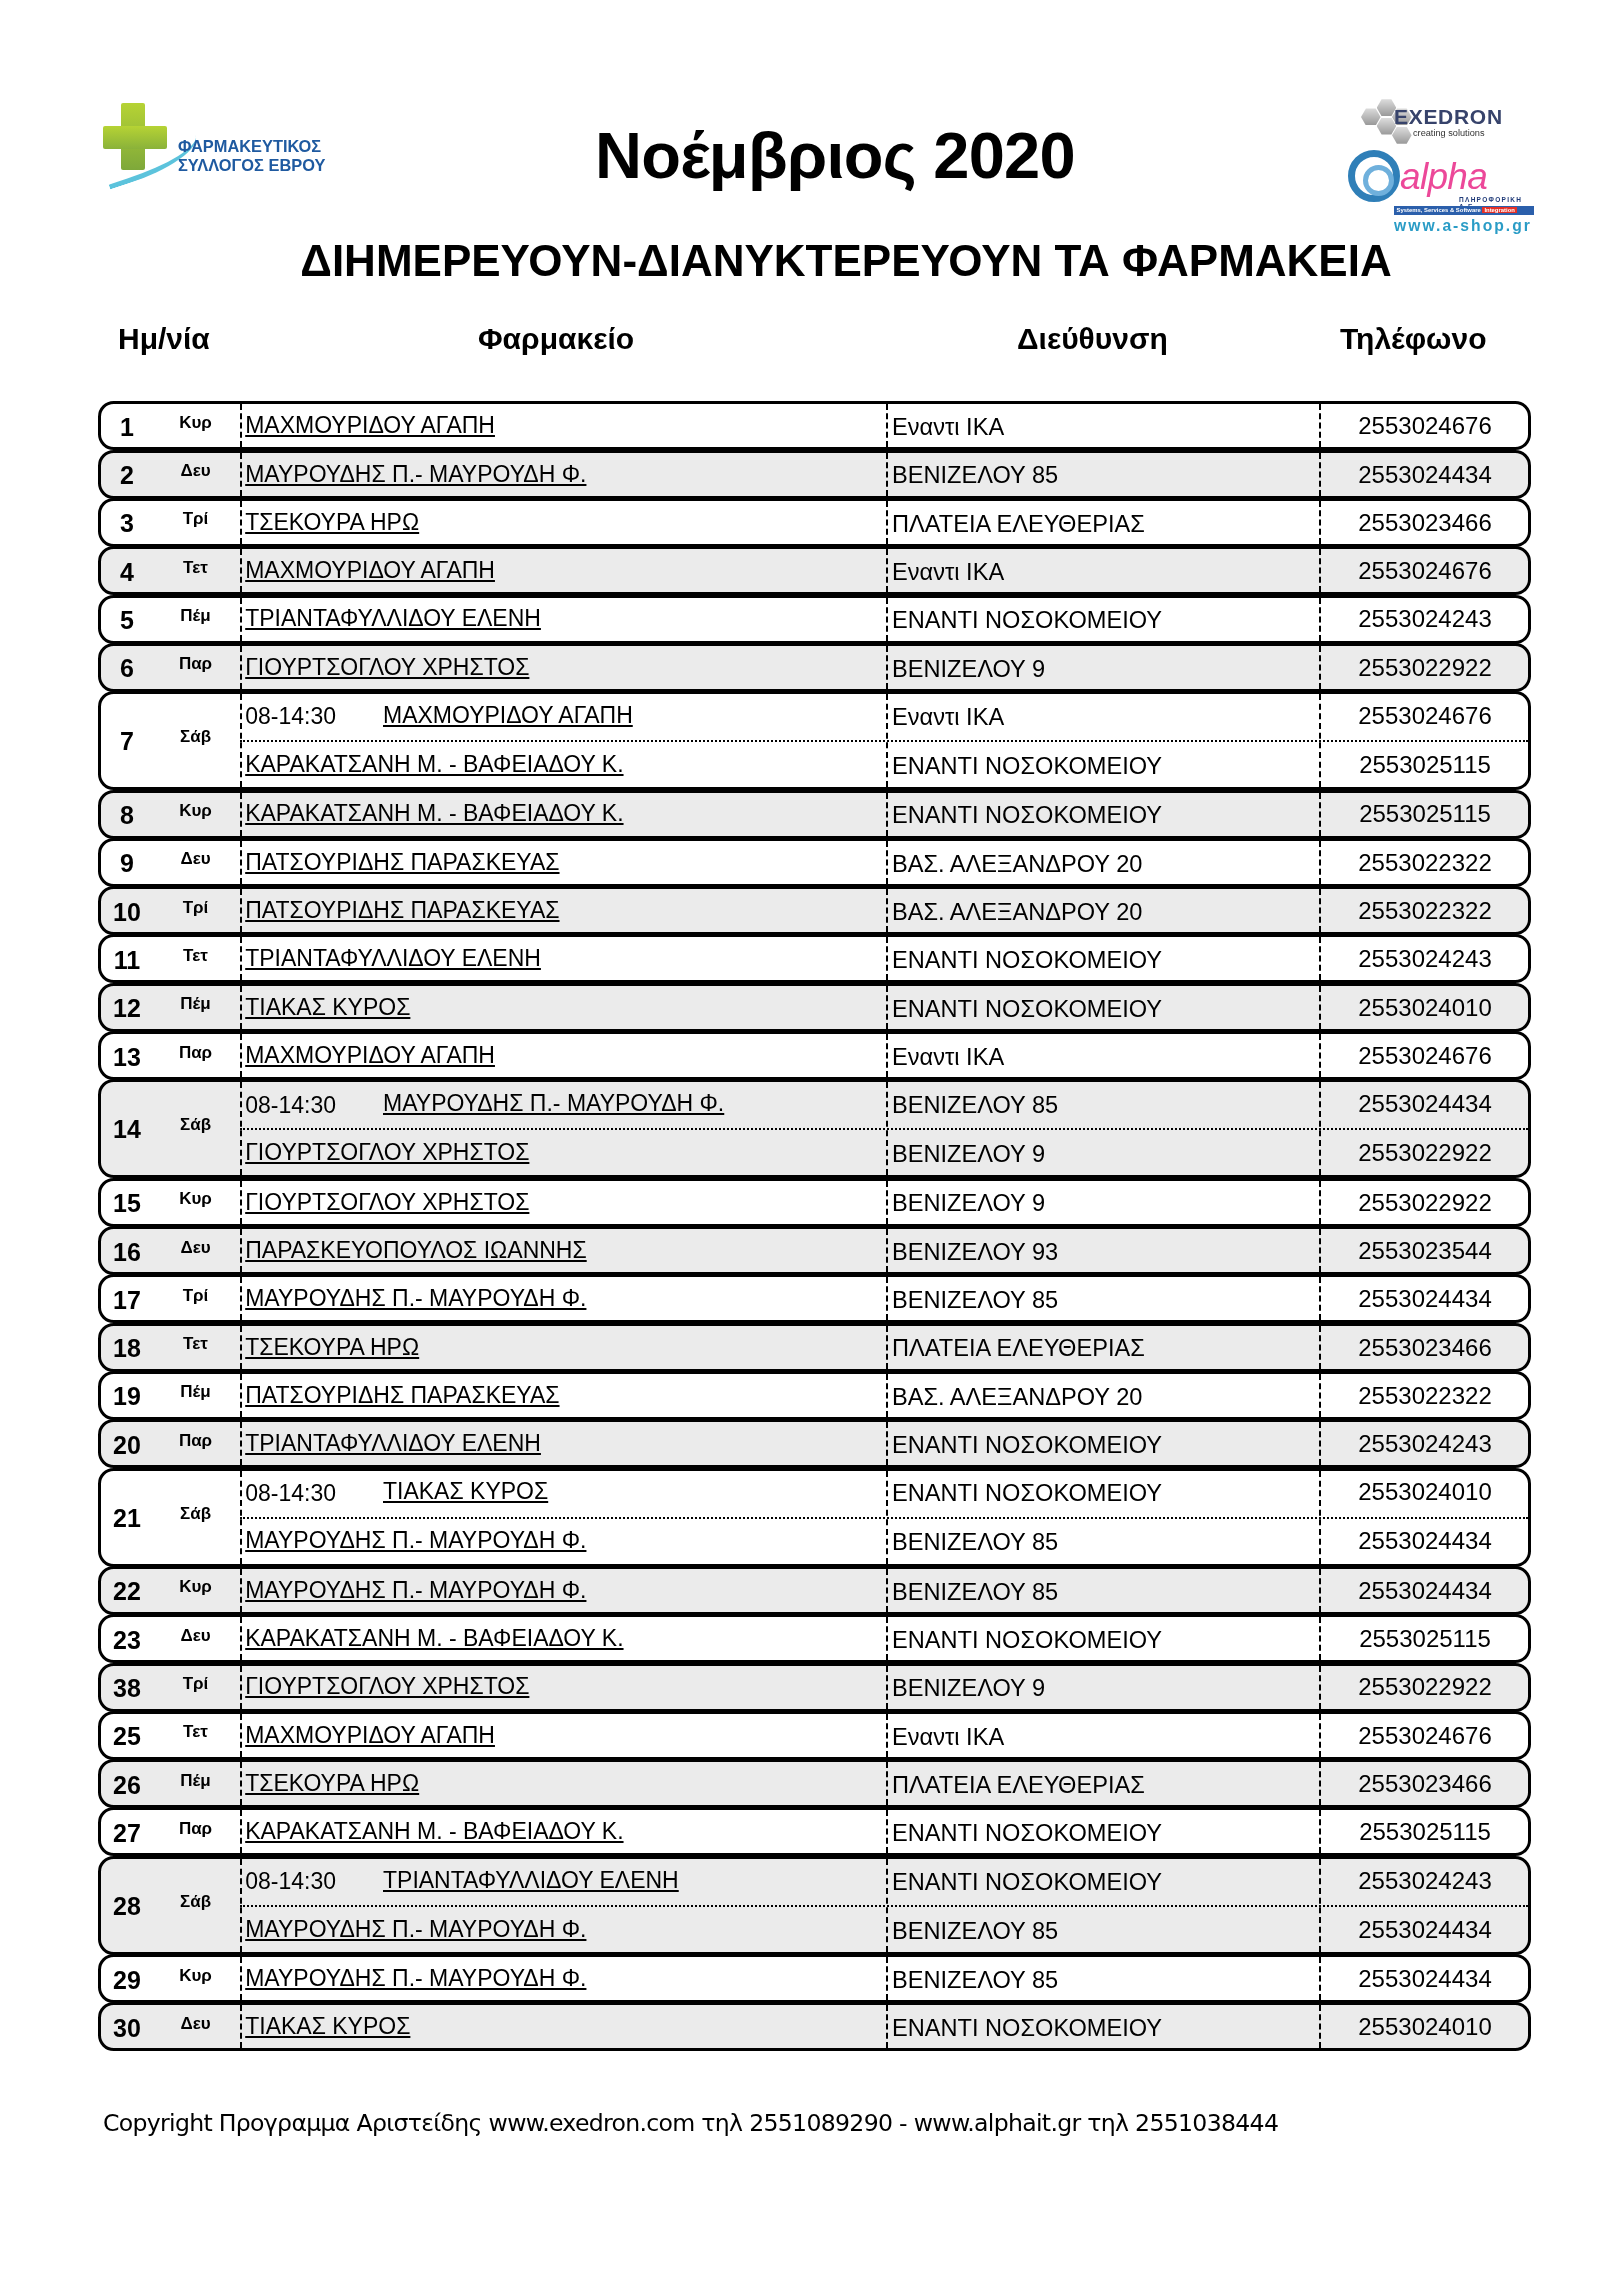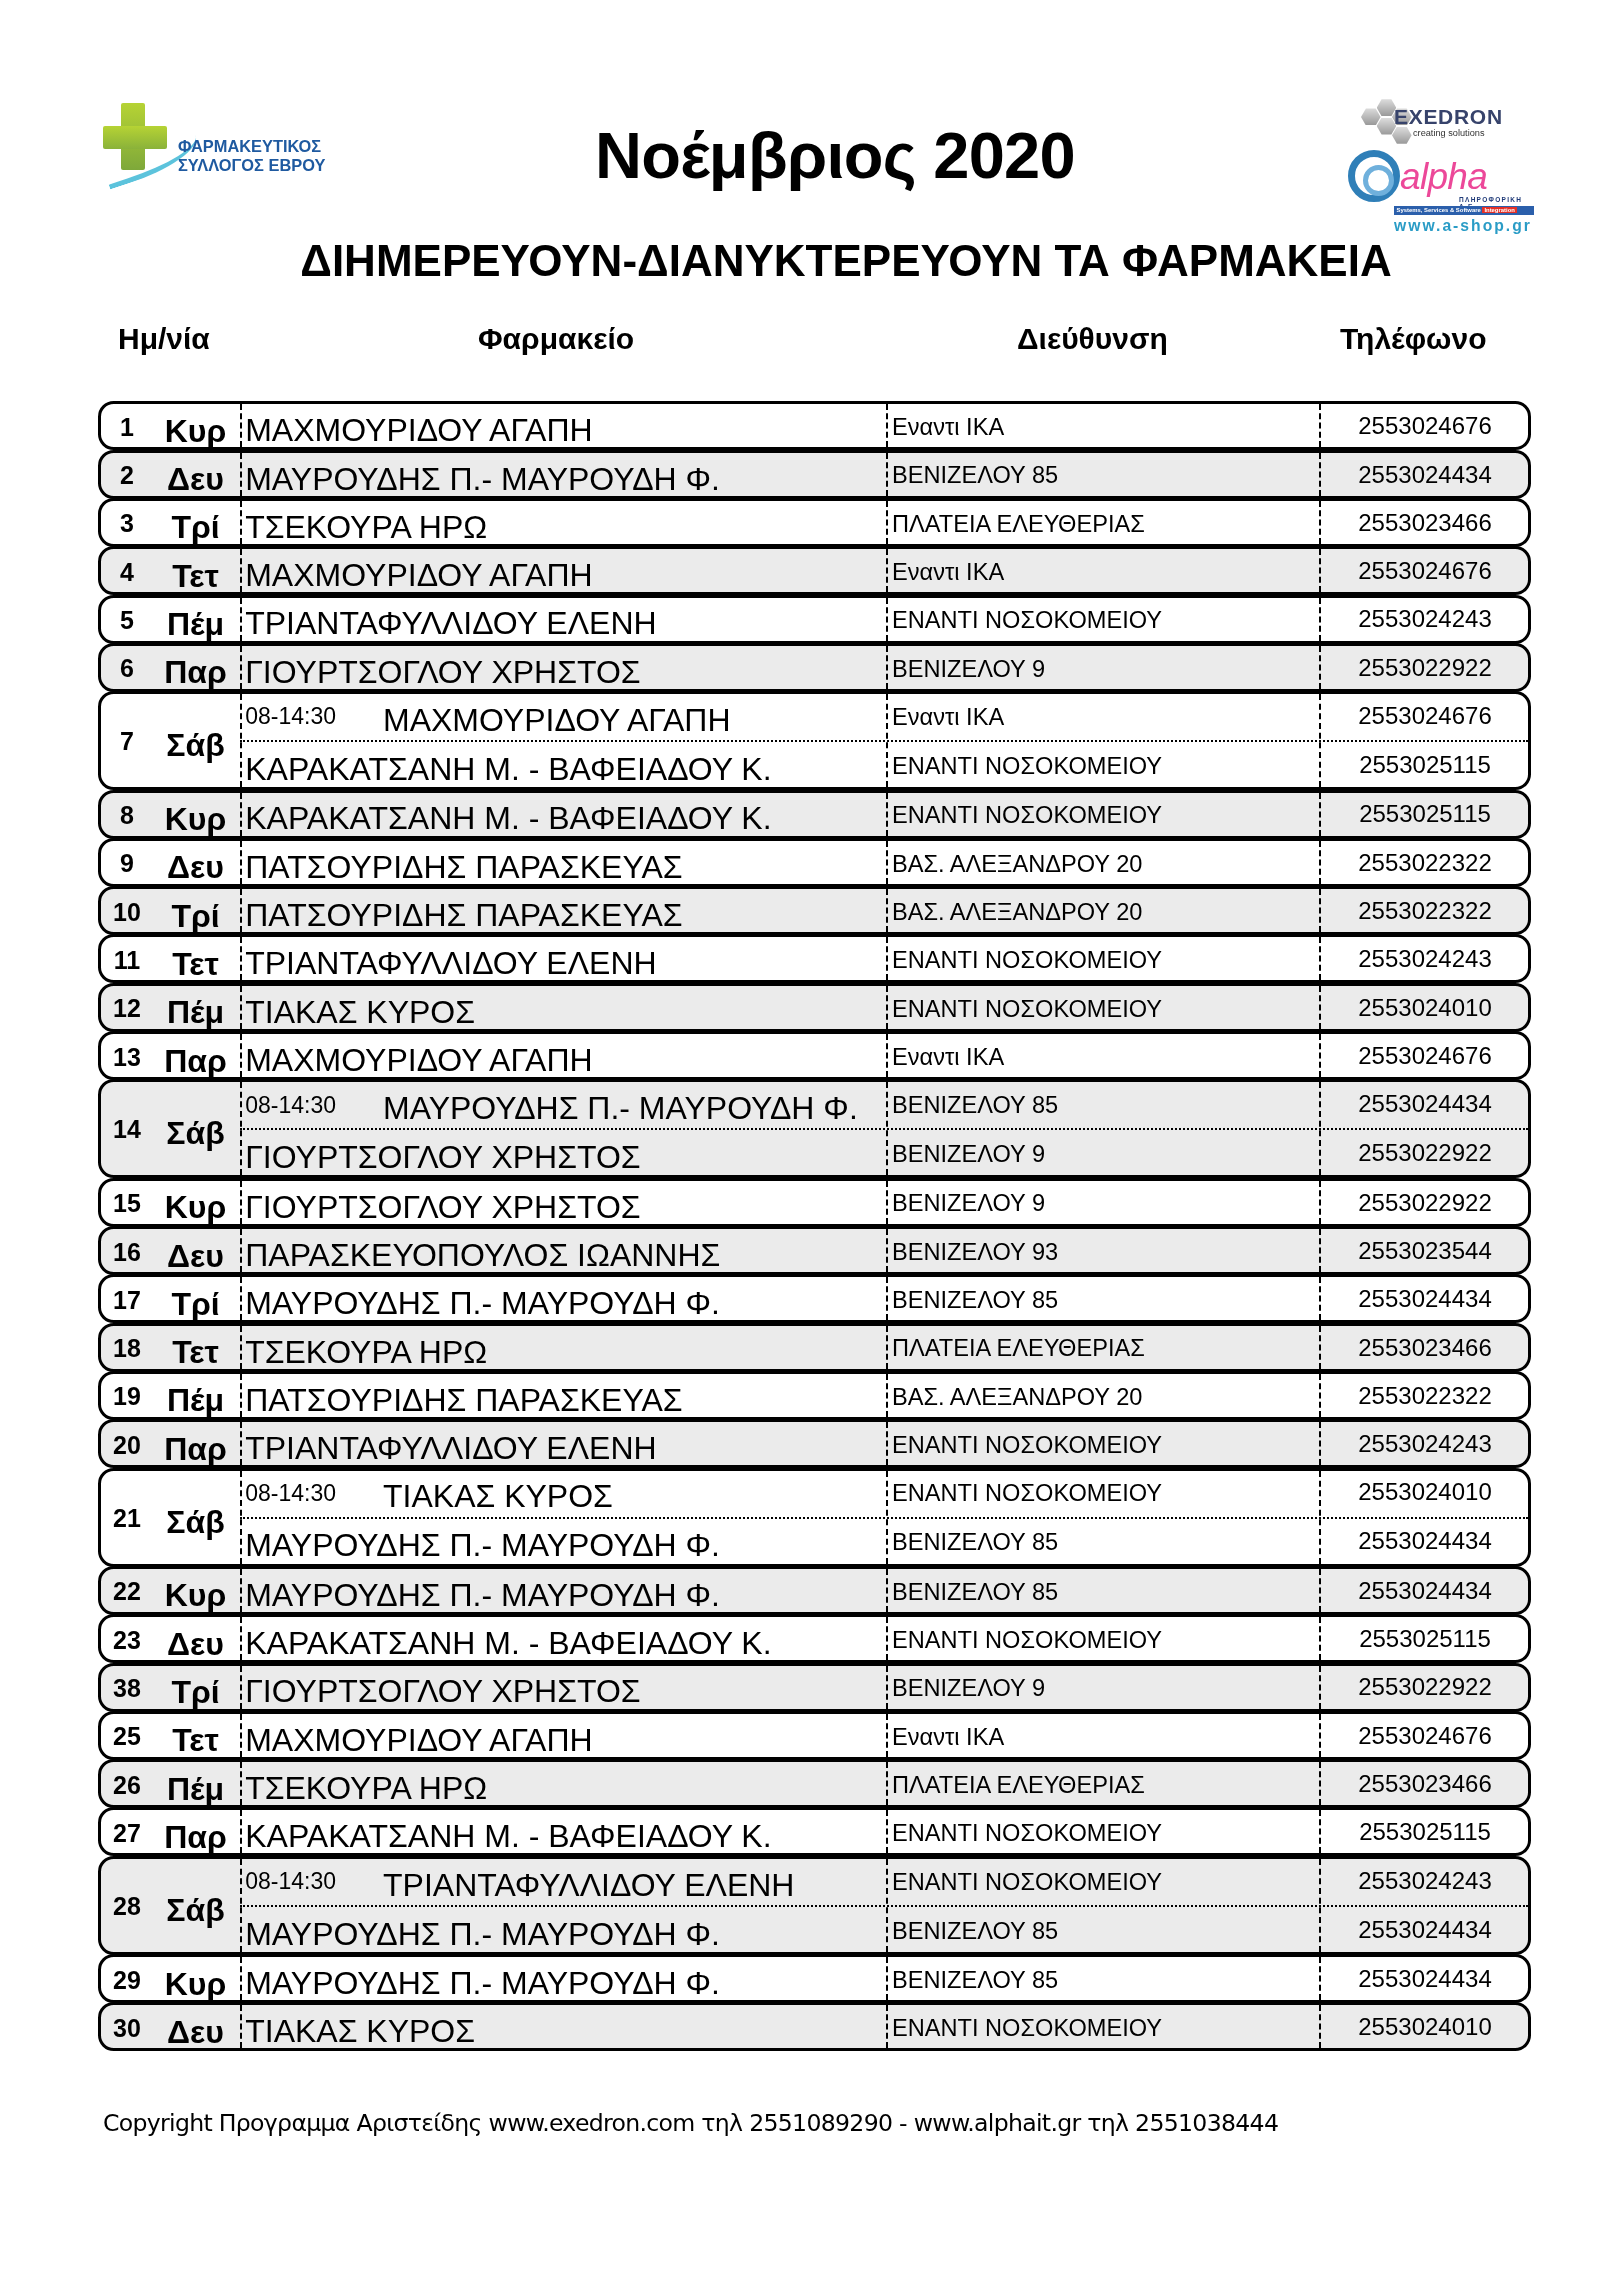--- a/index.html
+++ b/index.html
@@ -25,32 +25,32 @@
   .ashop{position:absolute;left:46px;top:119px;font-size:15.7px;font-weight:bold;color:#2a9cc6;letter-spacing:2px;}
   .title{position:absolute;left:0;width:1622px;top:118px;text-align:center;font-weight:bold;font-size:65px;letter-spacing:-0.7px;padding-left:24px;}
   .subtitle{position:absolute;left:0;width:1622px;top:236px;text-align:center;font-weight:bold;font-size:44px;margin-left:35px;}
   .col-h{position:absolute;top:322px;font-weight:bold;font-size:30px;}
   .table{position:absolute;left:98px;top:402px;width:1433px;}
   .row{position:relative;box-sizing:border-box;height:49px;border:3.3px solid #000;border-radius:15.7px;margin-top:-0.7px;}
   .row.double{height:99px;}
   .row.gray{background:#ebebeb;}
   .row.white{background:#fff;}
   .c-num{position:absolute;left:0;width:52px;text-align:center;font-weight:bold;font-size:25px;}
-  .c-day{position:absolute;left:62px;width:65px;text-align:center;font-weight:bold;font-size:32px;}
+  .c-day{position:absolute;left:62px;width:65px;text-align:center;font-weight:bold;font-size:17px;}
   .row .c-num,.row .c-day{top:8.5px;}
   .row.double .c-num,.row.double .c-day{top:33px;}
   .vline{position:absolute;top:0;bottom:0;width:0;border-left:2px dashed #000;}
   .v1{left:139px;}
   .v2{left:785px;}
   .v3{left:1218px;}
   .line{position:absolute;left:139px;right:0;height:46px;}
   .line.l1{top:0;}
   .line.l2{top:49px;}
   .hdots{position:absolute;left:139px;right:0;top:46px;border-top:2px dotted #000;}
-  .c-name{position:absolute;left:5.2px;top:7.9px;font-size:32px;white-space:nowrap;}
+  .c-name{position:absolute;left:5.2px;top:7.9px;font-size:23px;white-space:nowrap;text-decoration:underline;}
   .c-time{position:absolute;left:5.2px;top:9.2px;font-size:23px;}
   .c-name.after-time{left:143px;}
   .c-addr{position:absolute;left:652px;top:9.8px;font-size:23.6px;white-space:nowrap;}
   .c-phone{position:absolute;left:1085px;width:200px;text-align:center;top:7.9px;font-size:24px;}
   .footer{position:absolute;left:103px;top:2109px;font-size:23.6px;font-family:"DejaVu Sans",sans-serif;letter-spacing:-0.7px;}
 </style>
 </head>
 <body>
 
 <div class="logo-left">

